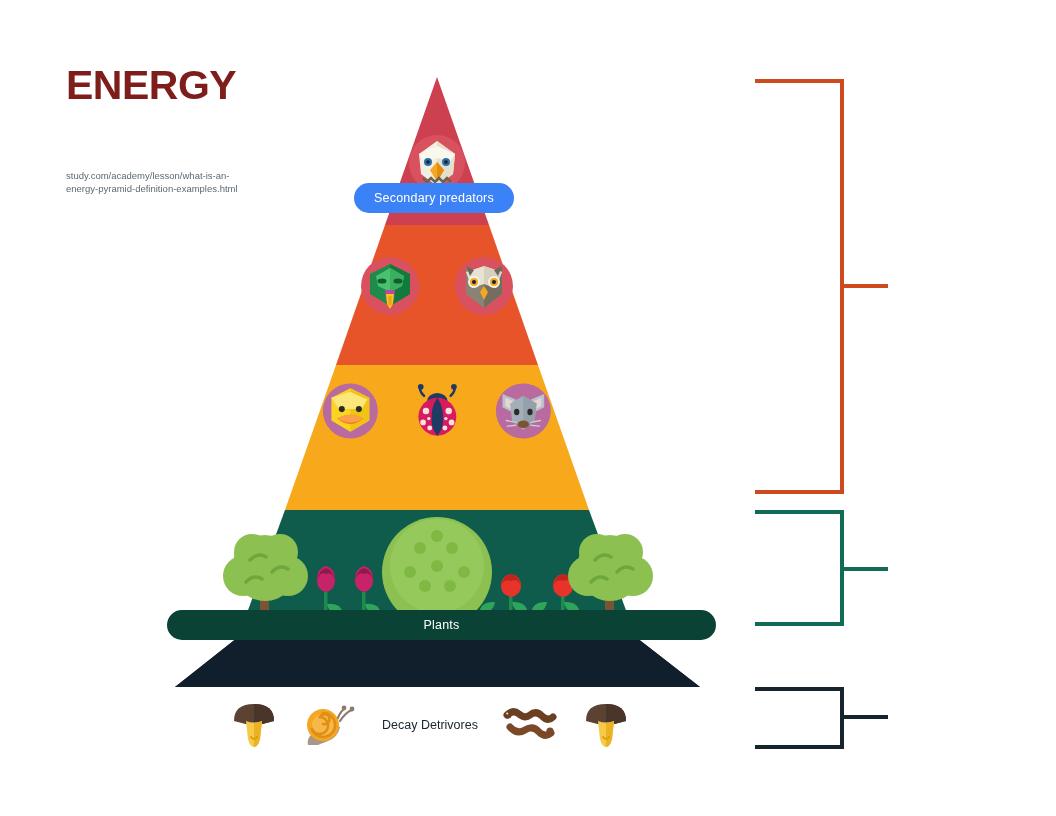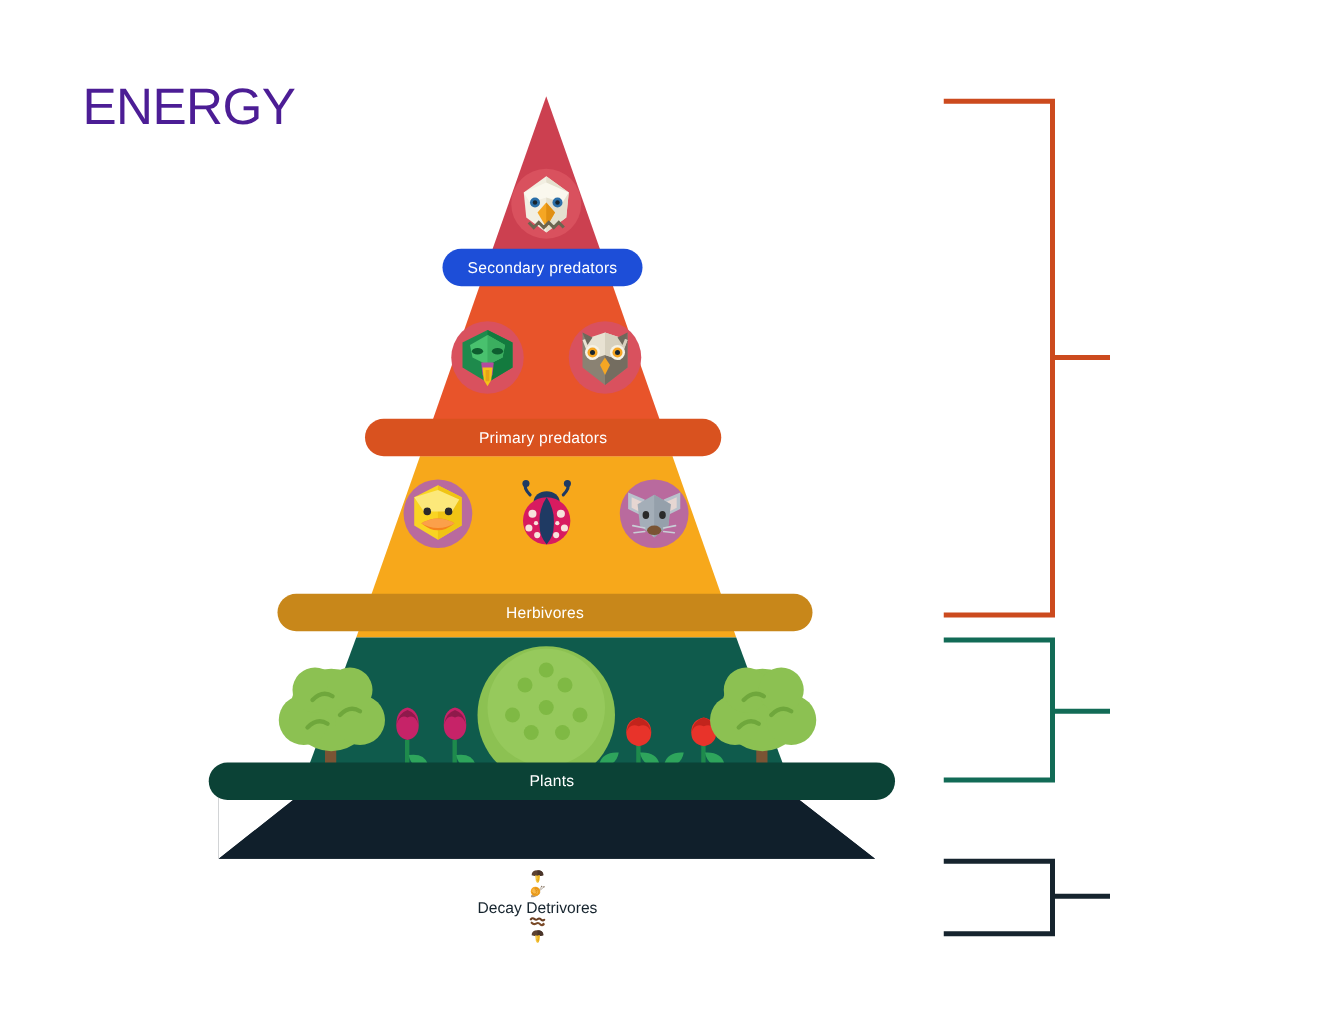--- a/index.html
+++ b/index.html
@@ -18,24 +18,24 @@
 
   
   #title-block {
     position: absolute;
     left: 66px;
     top: 62px;
     width: 300px;
   }
   #chart-title {
     font-size: 41px;
-    font-weight: normal;
+    font-weight: bold;
     line-height: 1.17;
     letter-spacing: -0.5px;
-    color: #4c1d95;
+    color: #7f1d1d;
     margin: 0;
     text-transform: uppercase;
   }
   #source-url {
     margin-top: 12px;
     font-size: 9.5px;
     line-height: 1.35;
     color: #5C6A72;
     width: 180px;
   }
@@ -61,22 +61,22 @@
     border-radius: 15px;
     display: flex;
     align-items: center;
     justify-content: center;
     color: #ffffff;
     font-size: 12.5px;
     letter-spacing: 0.2px;
     z-index: 6;
   }
   #band-secondary-predators {
-    left: 354px; top: 199px; width: 160px;
-    background: #1d4ed8;
+    left: 354px; top: 183px; width: 160px;
+    background: #3b82f6;
   }
   #band-primary-predators {
     left: 292px; top: 335px; width: 285px;
     background: #D9521F;
   }
   #band-herbivores {
     left: 222px; top: 475px; width: 428px;
     background: #C8871A;
   }
   #band-plants {
@@ -96,21 +96,20 @@
   #decomposer-row {
     position: absolute;
     left: 230px;
     top: 695px;
     width: 400px;
     height: 60px;
     display: flex;
     align-items: center;
     justify-content: space-between;
     z-index: 6;
-    flex-direction: column;
   }
   #decay-label {
     font-size: 12.5px;
     color: #16242E;
     white-space: nowrap;
   }
 
   
   .icon-row {
     position: absolute;
@@ -133,20 +132,21 @@
   }
 </style>
 </head>
 <body>
 
 <div id="title-block">
   <h1 id="chart-title">
     <span>Energy</span><br>
     <br>
   </h1>
+  <div id="source-url">study.com/academy/lesson/what-is-an-energy-pyramid-definition-examples.html</div>
 </div>
 
 <div id="pyramid-stage">
 
   <svg id="pyramid-svg" width="760" height="816" viewBox="0 0 760 816">
 
     <path d="M437,77 L489,225 L385,225 Z" fill="#CC4050"></path>
 
     <path d="M385,225 L489,225 L538,365 L336,365 Z" fill="#E8542A"></path>
 
@@ -328,23 +328,21 @@
         <path d="M24,44 L14,42"></path>
           <path d="M24,47 L15,48"></path>
         <path d="M40,44 L50,42"></path>
           <path d="M40,47 L49,48"></path>
       </g>
     </svg>
   </div>
 
   <div class="tier-band" id="band-secondary-predators">Secondary predators</div>
 
-  <div class="tier-band" id="band-primary-predators">Primary predators</div>
-
-  <div class="tier-band" id="band-herbivores">Herbivores</div>
+
 
   <div class="tier-band" id="band-plants">Plants</div>
 
 
   <div id="decomposer-row">
 
     <svg width="48" height="52" viewBox="0 0 48 52">
       <path d="M4,22 q0,-17 20,-17 q20,0 20,17 q-20,7 -40,0z" fill="#5C4232"></path>
       <path d="M24,5 q20,0 20,17 q-10,3.5 -20,3.5z" fill="#4A352A"></path>
       <path d="M16,22 q8,3 16,0 l-2,18 q-2,8 -6,8 q-4,0 -6,-8z" fill="#F7C948"></path>

